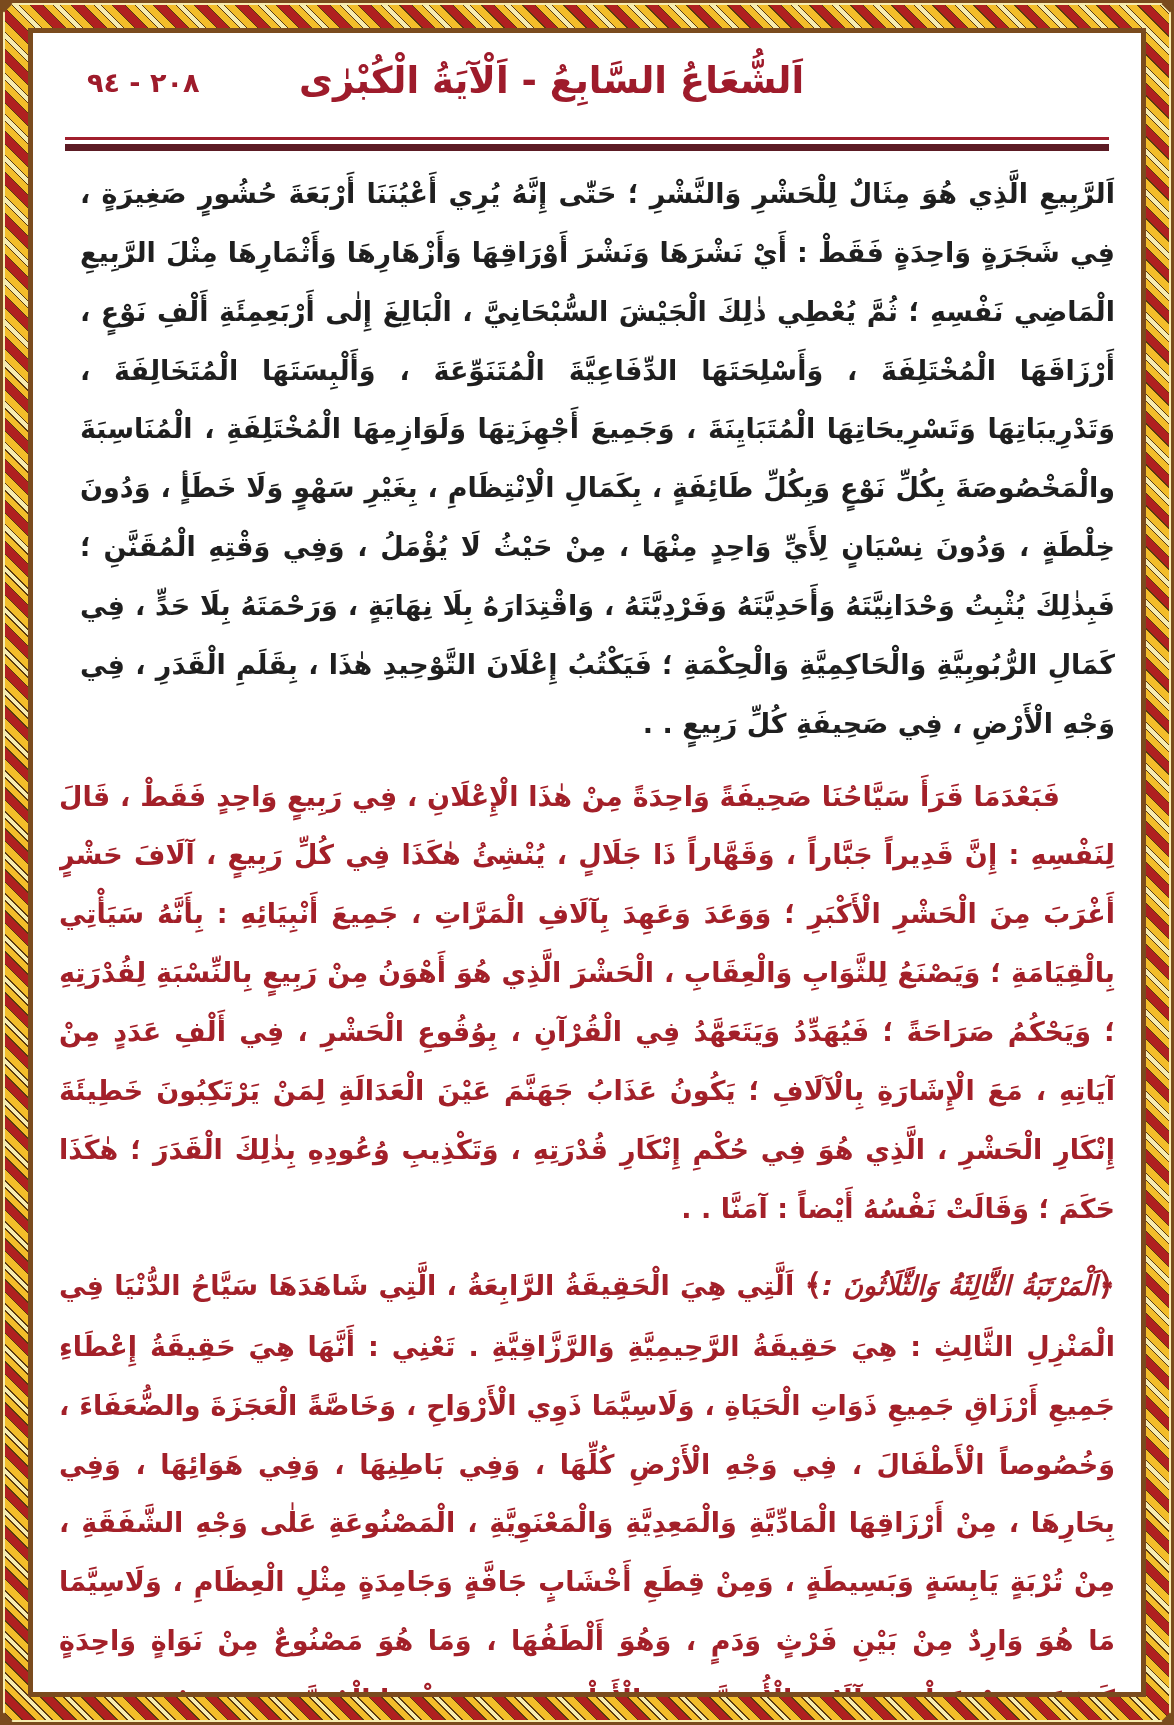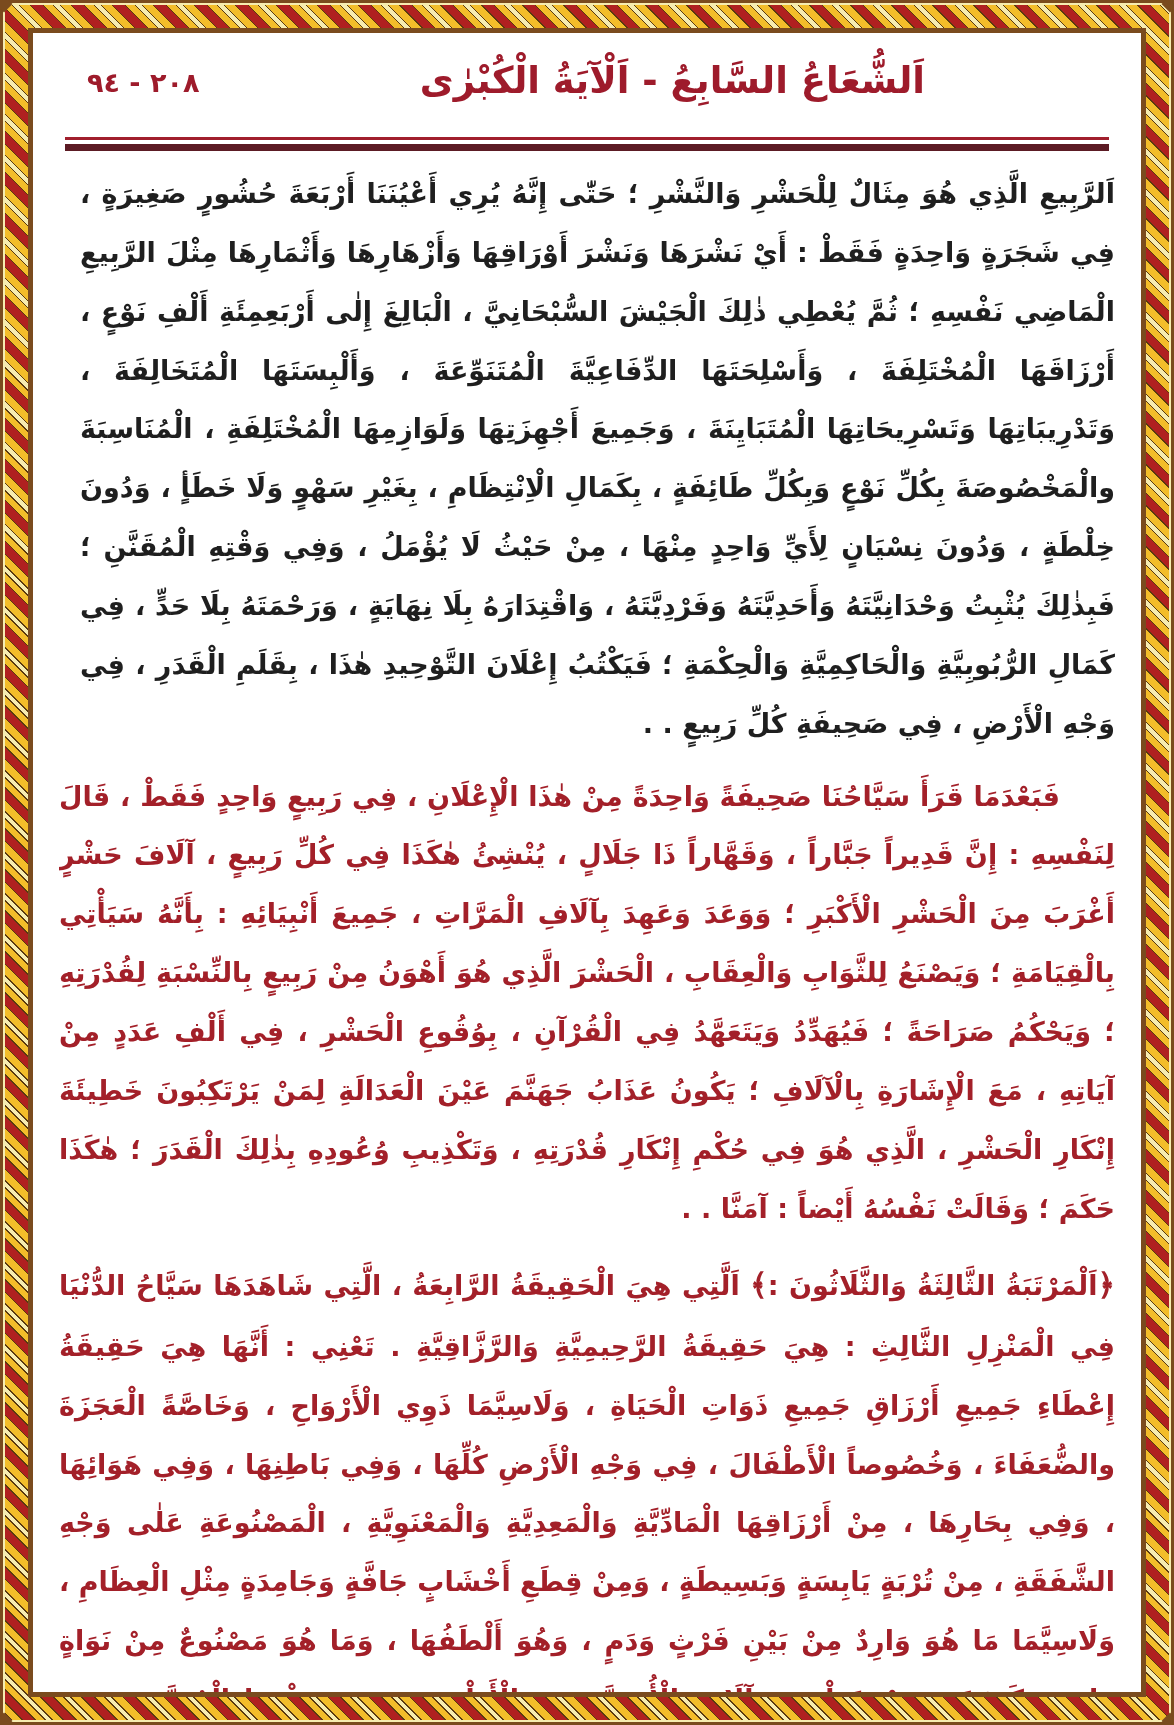--- a/index.html
+++ b/index.html
@@ -51,21 +51,21 @@
   
   .hdr {
     position: relative;
     height: 74px;
     margin-top: 12px;
   }
   .hdr .title {
     position: absolute;
     right: 190px;
     left: 240px;
-    text-align: right;
+    text-align: left;
     font-size: 37px;
     font-weight: bold;
     color: #9e1b2b;
     white-space: nowrap;
   }
   .hdr .pagenums {
     position: absolute;
     left: 28px;
     top: 8px;
     font-size: 27px;
@@ -95,20 +95,21 @@
   .para.red  { color: #a32029; }
   .para.indent { text-indent: 55px; }
   .ornament {
     color: #a32029;
     font-size: 30px;
     font-weight: bold;
   }
   .marker-label {
     color: #a32029;
     font-weight: bold;
+    font-style: italic;
   }
 </style>
 </head>
 <body>
 
 <div class="page">
   <div class="b0">
     <div class="corner tl"></div>
     <div class="corner tr"></div>
     <div class="corner bl"></div>

